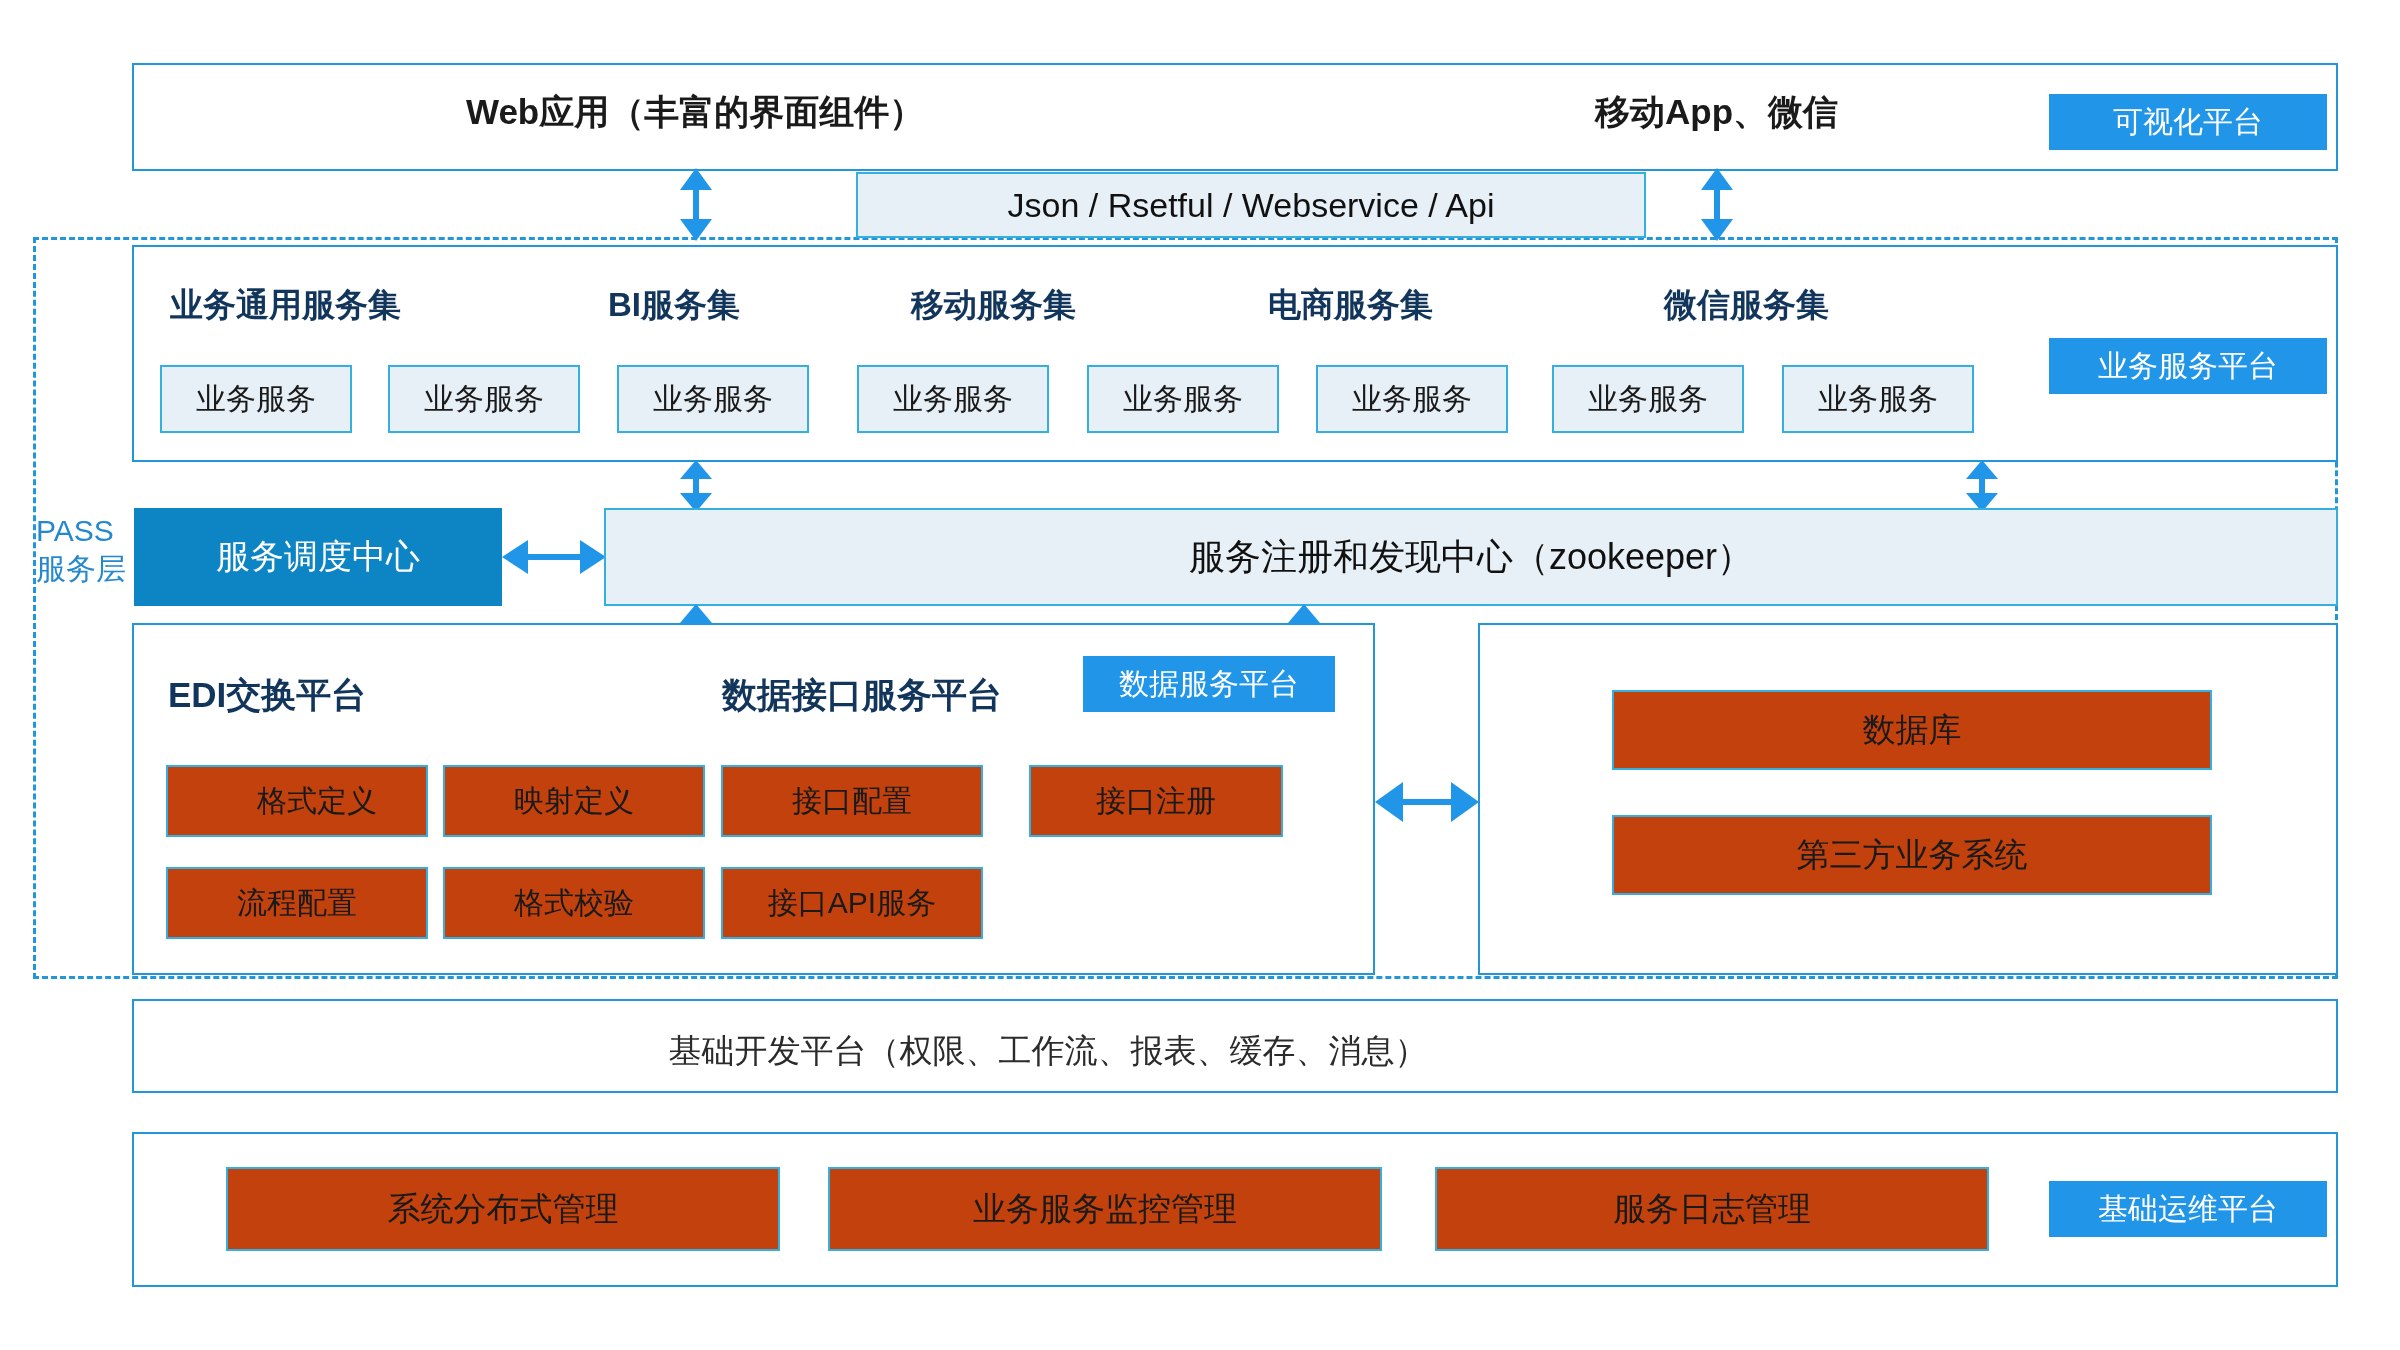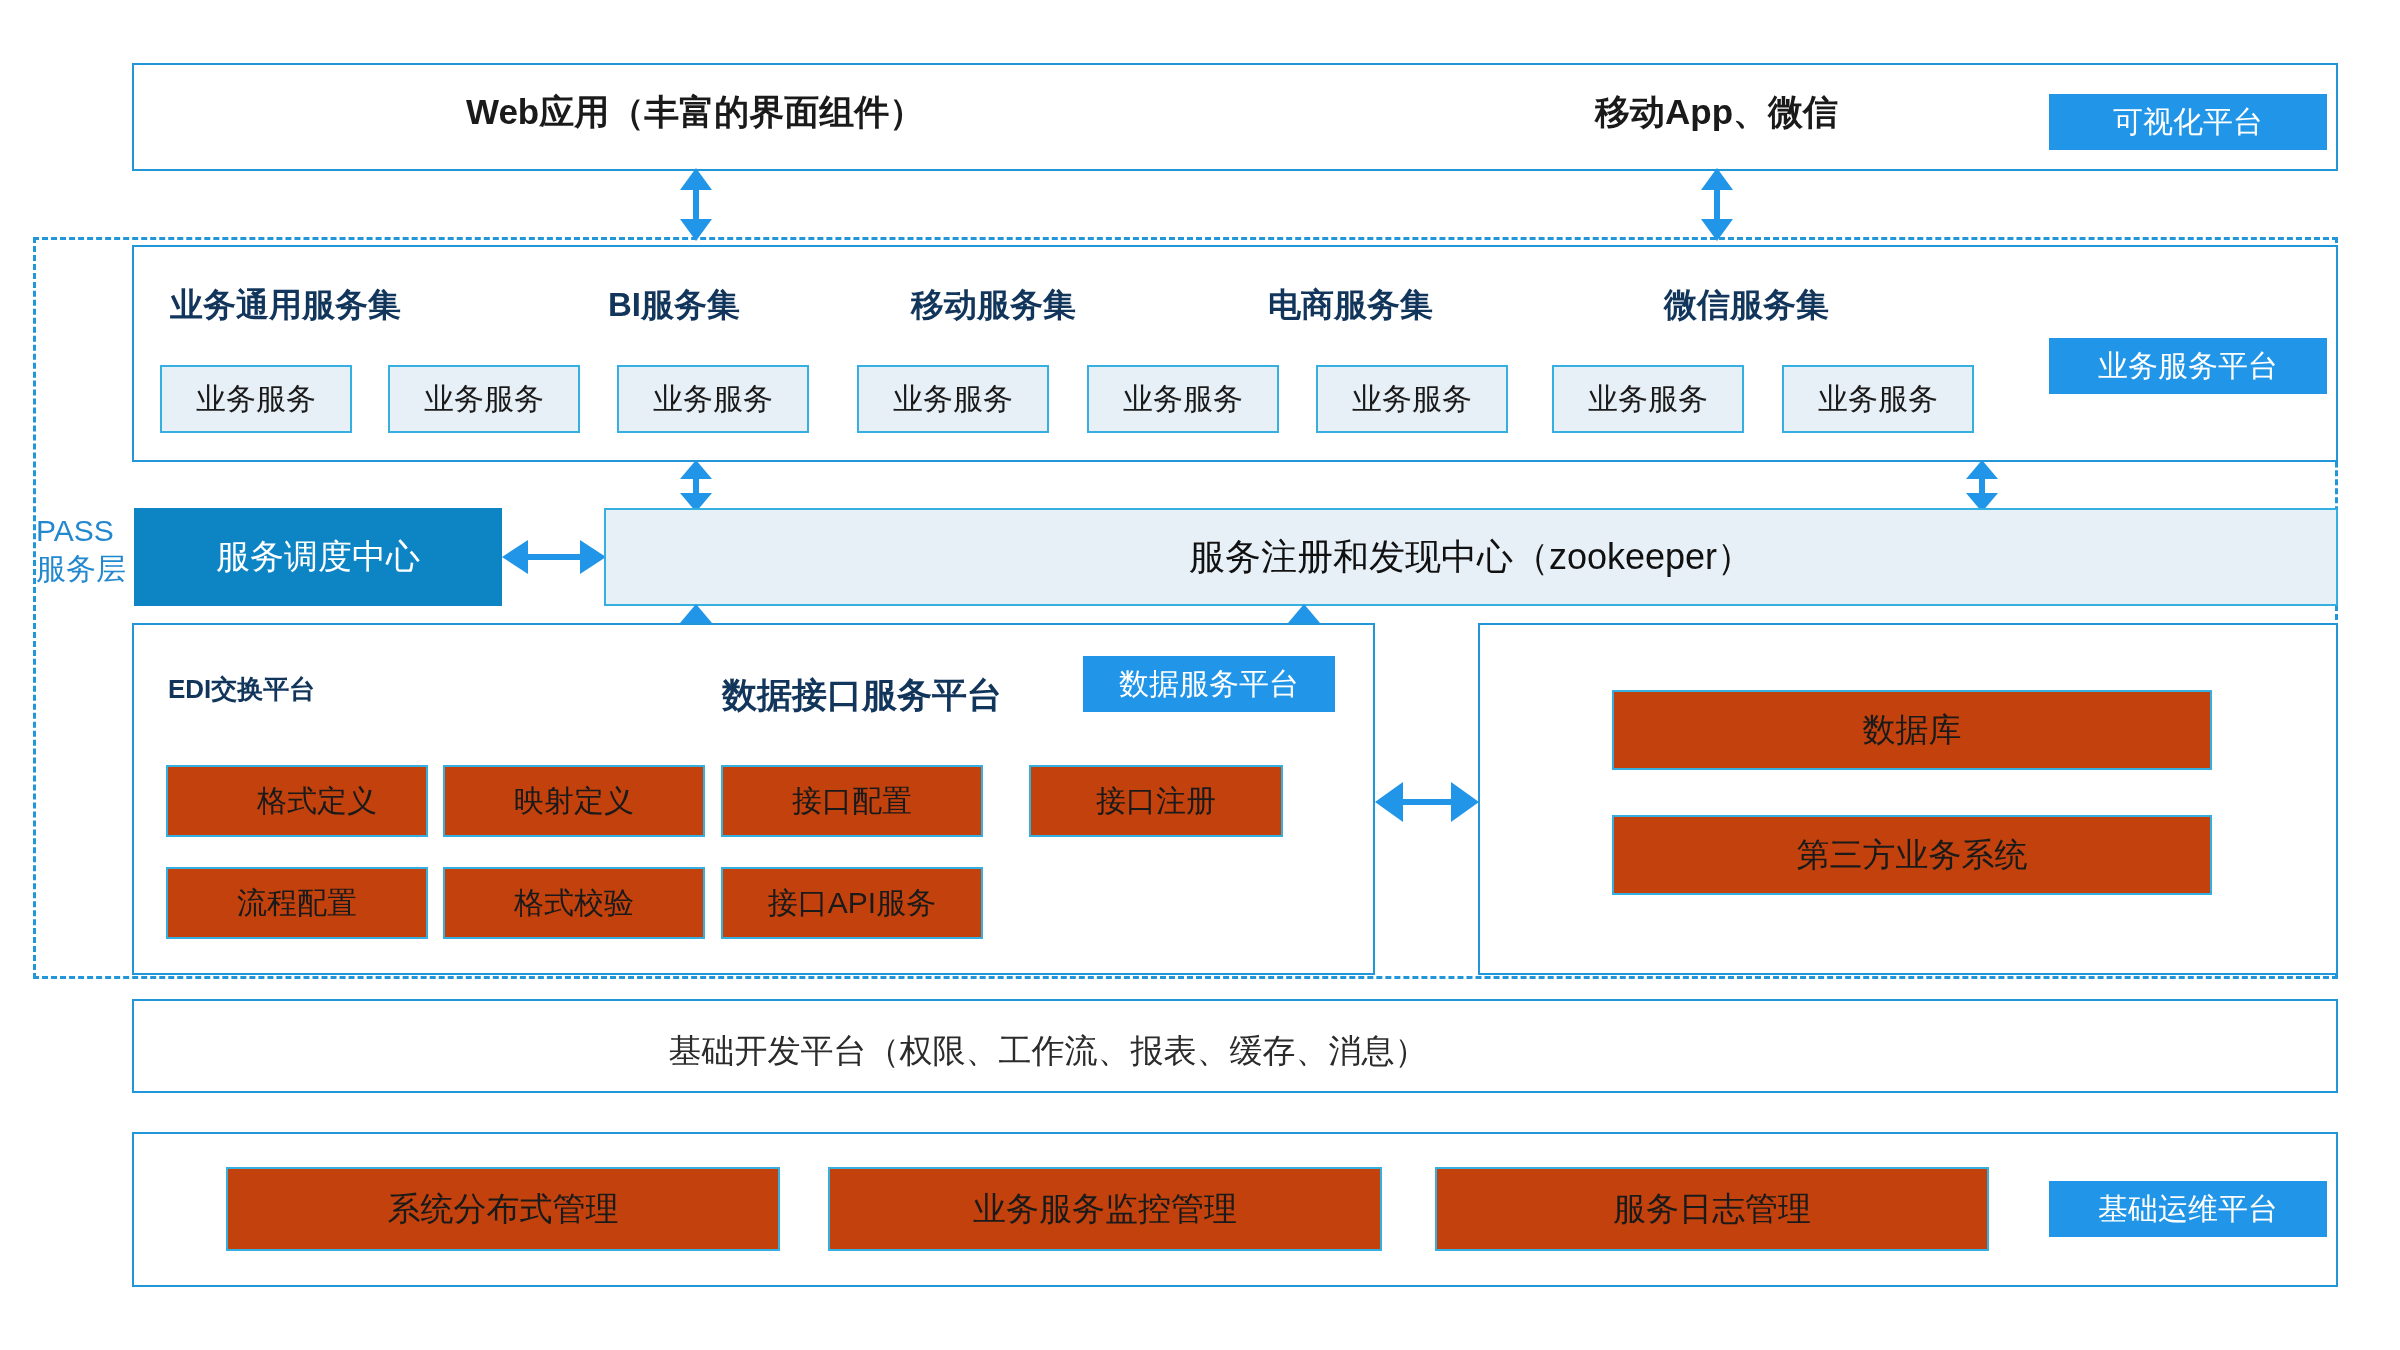--- a/index.html
+++ b/index.html
@@ -112,20 +112,21 @@
     </svg>
   </div>
   <div class="v-arrow" style="left:1697px; top:168px;">
     <svg width="40" height="73" viewBox="0 0 40 73">
       <line x1="20" y1="10" x2="20" y2="63" stroke="#2196e8" stroke-width="6"></line>
       <polygon points="20,0 4,22 36,22" fill="#2196e8"></polygon>
       <polygon points="20,73 4,51 36,51" fill="#2196e8"></polygon>
     </svg>
   </div>
 
+  <div class="cell" style="left:856px; top:172px; width:790px; height:66px; font-size:34px; color:#111;">Json  /  Rsetful  /  Webservice  /  Api</div>
 
   <div class="outer-box" style="left:132px; top:245px; width:2206px; height:217px;"></div>
 
   <div class="hdr" style="left:170px; top:283px;">业务通用服务集</div>
   <div class="hdr" style="left:608px; top:283px;">BI服务集</div>
   <div class="hdr" style="left:911px; top:283px;">移动服务集</div>
   <div class="hdr" style="left:1268px; top:283px;">电商服务集</div>
   <div class="hdr" style="left:1664px; top:283px;">微信服务集</div>
 
   <div class="badge" style="left:2049px; top:338px; width:278px; height:56px;">业务服务平台</div>
@@ -176,21 +177,21 @@
   <div class="v-arrow" style="left:1284px; top:604px;">
     <svg width="40" height="52" viewBox="0 0 40 52">
       <line x1="20" y1="8" x2="20" y2="44" stroke="#2196e8" stroke-width="6"></line>
       <polygon points="20,0 4,19 36,19" fill="#2196e8"></polygon>
       <polygon points="20,52 4,33 36,33" fill="#2196e8"></polygon>
     </svg>
   </div>
 
   <div class="outer-box" style="left:132px; top:623px; width:1243px; height:352px;"></div>
 
-  <div class="hdr" style="left:168px; top:672px; font-size:26px;">EDI交换平台</div>
+  <div class="hdr" style="left:168px; top:672px; font-size:35px;">EDI交换平台</div>
   <div class="hdr" style="left:722px; top:672px; font-size:35px;">数据接口服务平台</div>
   <div class="badge" style="left:1083px; top:656px; width:252px; height:56px;">数据服务平台</div>
 
   <div class="cell steel" style="left:166px; top:765px; width:262px; height:72px;padding-left:40px;">格式定义</div>
   <div class="cell steel" style="left:443px; top:765px; width:262px; height:72px;">映射定义</div>
   <div class="cell steel" style="left:166px; top:867px; width:262px; height:72px;">流程配置</div>
   <div class="cell steel" style="left:443px; top:867px; width:262px; height:72px;">格式校验</div>
 
   <div class="cell steel" style="left:721px; top:765px; width:262px; height:72px;">接口配置</div>
   <div class="cell steel" style="left:1029px; top:765px; width:254px; height:72px;">接口注册</div>

